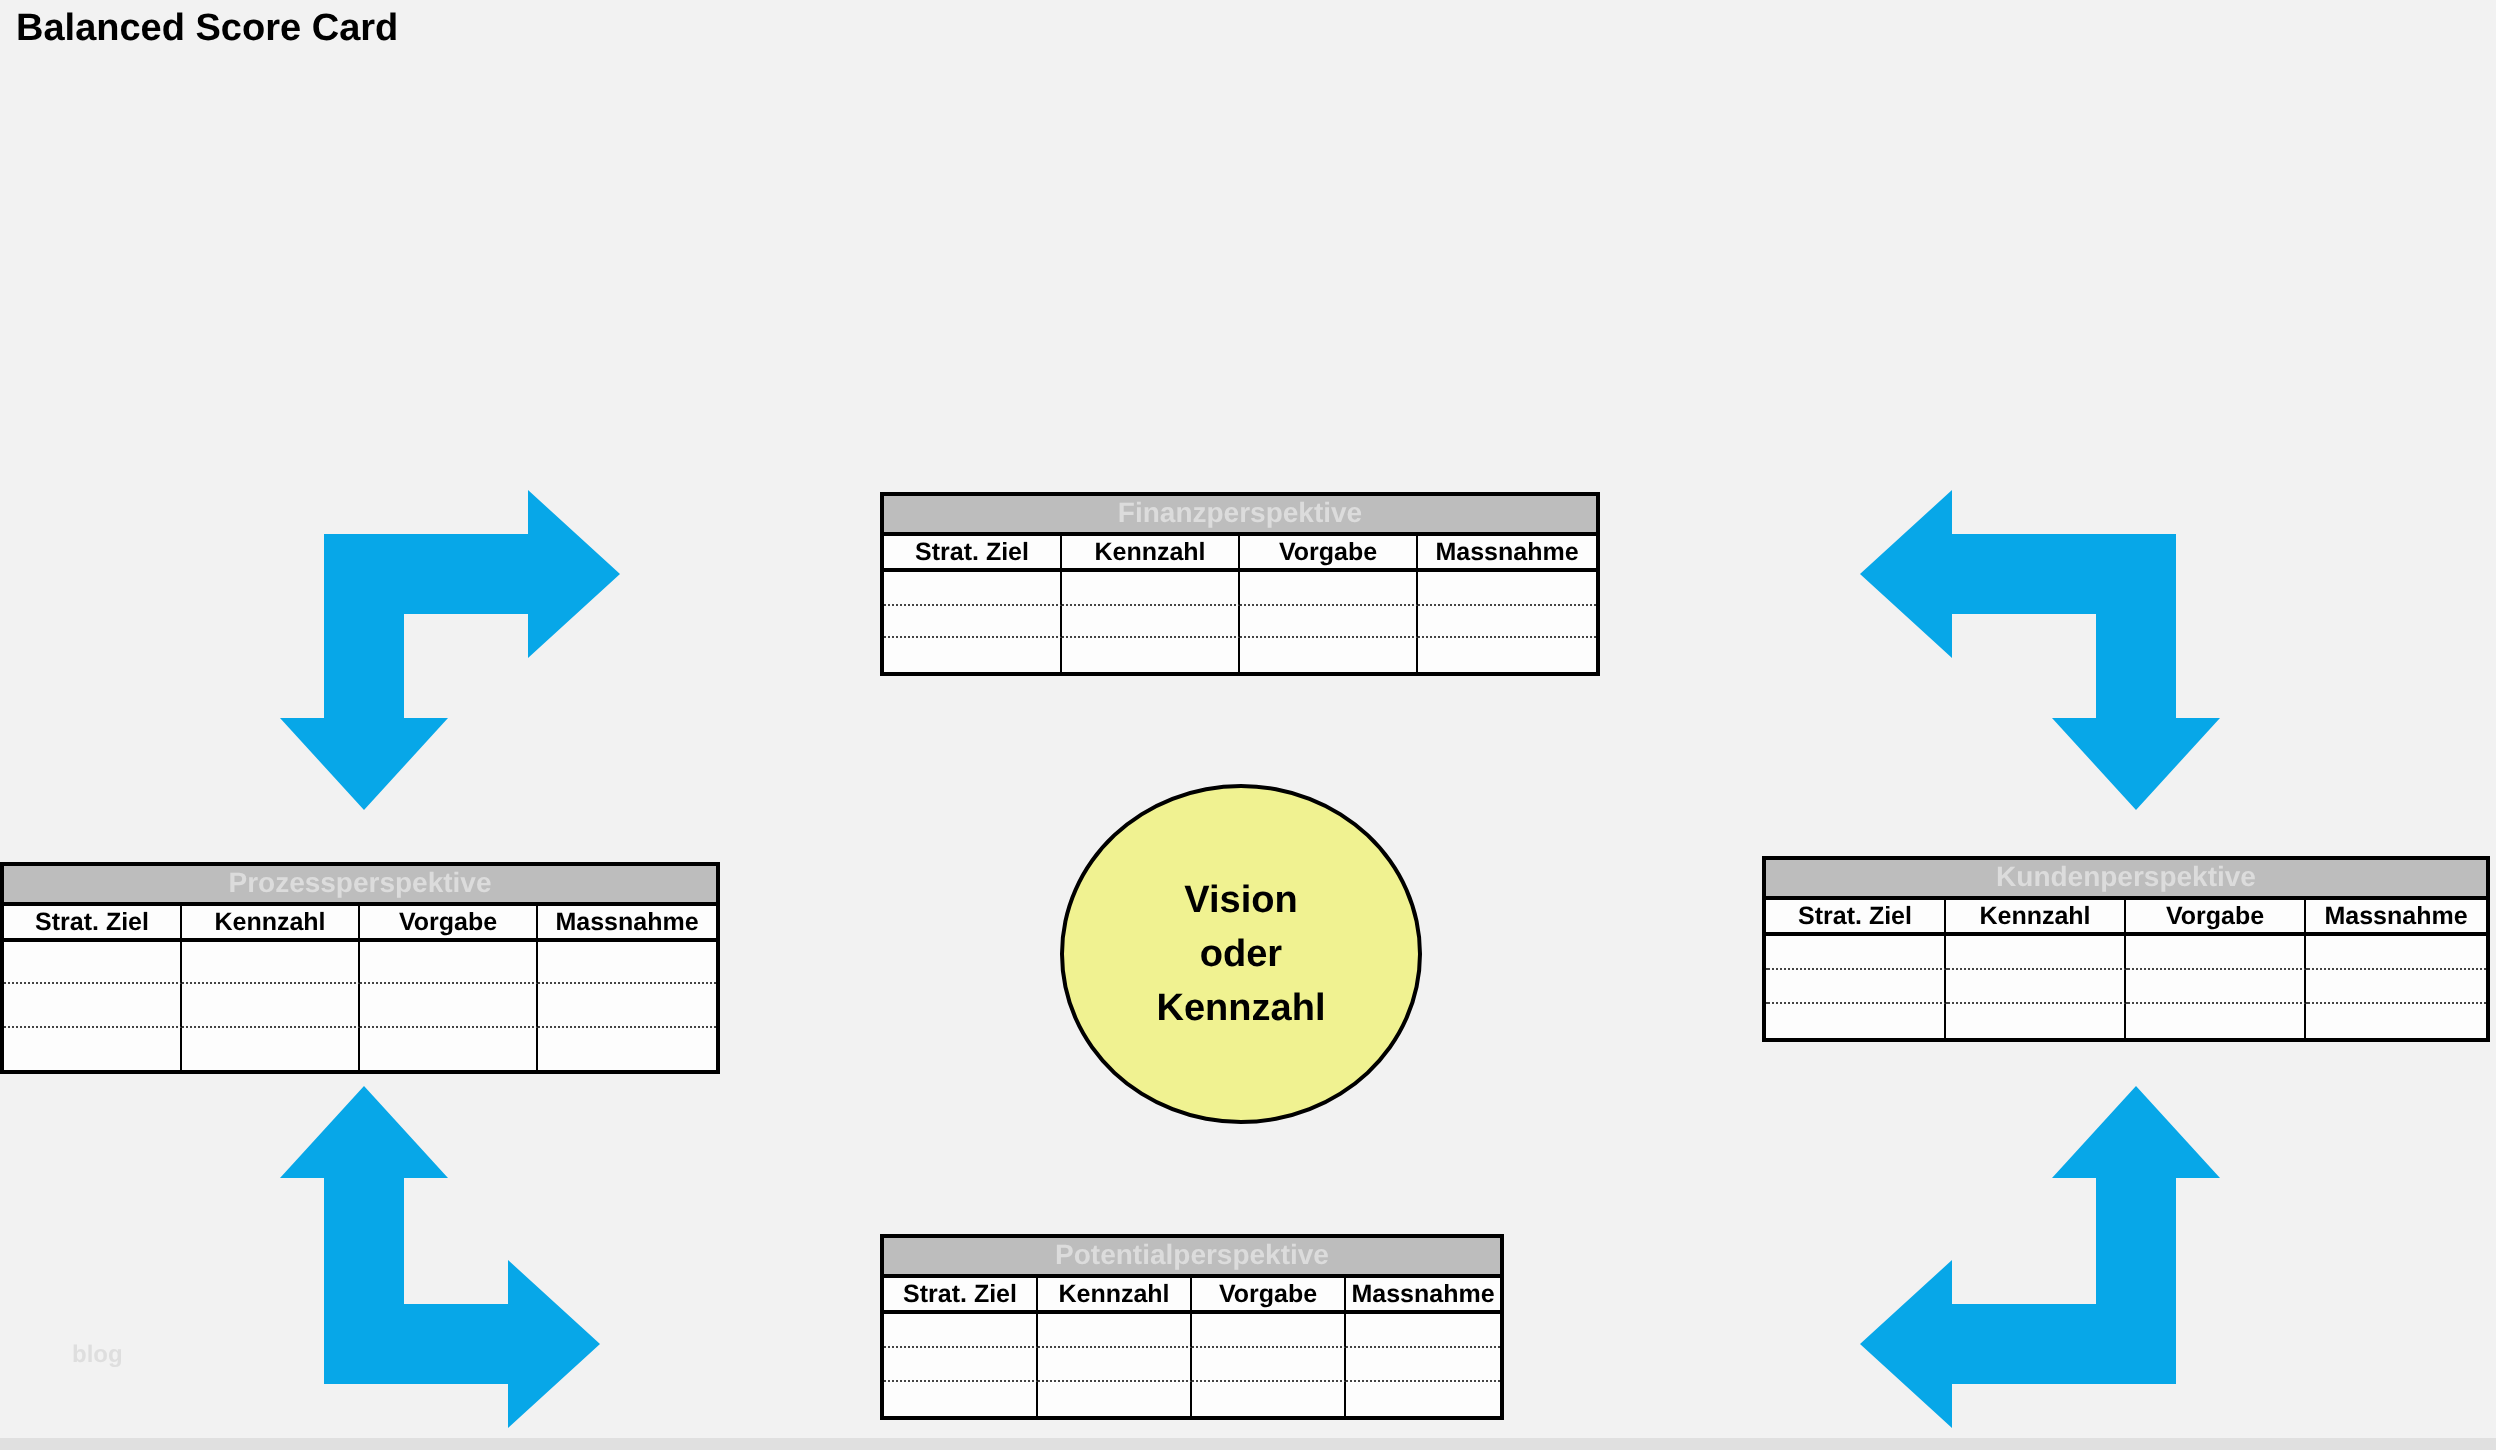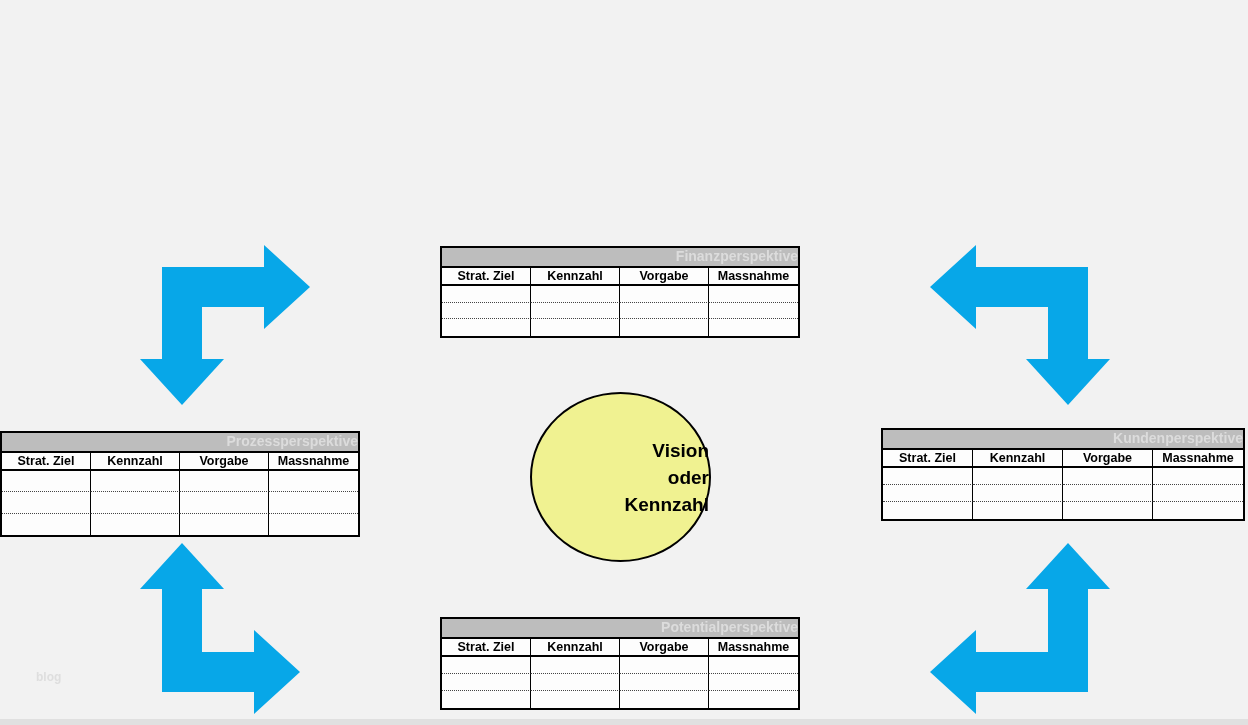--- a/index.html
+++ b/index.html
@@ -25,55 +25,56 @@
   .arrows-layer polygon { fill: var(--arrow, #07a7e8); }
 
   .bsc {
     position:absolute; border:2px solid #000;
     background:#fdfdfd;
   }
   .bsc-title {
     height:20px; line-height:17px; border-bottom:2px solid #000;
     background: var(--table-title-bg, #bdbdbd);
     color: var(--table-title-text, #dcdcdc);
-    font-weight:bold; font-size:14px; text-align:right;
+    font-weight:bold; font-size:14px; text-align:center;
   }
   .bsc-grid {
     position:absolute; left:0; right:0; top:20px; bottom:0;
     display:grid; grid-template-columns:repeat(4,1fr);
     grid-template-rows:18px 1fr 1fr 1fr;
   }
   .bsc-grid > div { border-right:1px solid #000; }
   .bsc-grid > div:nth-child(4n) { border-right:none; }
   .hcell {
     font-weight:bold; font-size:12.5px; color:#000;
     text-align:center; line-height:16px; border-bottom:2px solid #000;
   }
   .cell.dot { border-bottom:1px dotted #444; }
 
   .circle {
     position:absolute; left:530px; top:392px; width:181px; height:170px;
     border:2.5px solid #000; border-radius:50%;
     background: var(--circle-fill, #f0f291);
-    display:flex; flex-direction:column; align-items:flex-end; justify-content:center;
+    display:flex; flex-direction:column; align-items:center; justify-content:center;
     text-align:center;
   }
   .circle .line { font-size:19px; font-weight:bold; color:#000; line-height:27px; }
 
   
   #t-finanz    { left:440px; top:246px; width:360px; height:92px; }
   #t-prozess   { left:0px;   top:431px; width:360px; height:106px; }
   #t-kunden    { left:881px; top:428px; width:364px; height:93px; }
-  #t-potential { left:440px; top:617px; width:360px; height:93px; }
+  #t-potential { left:440px; top:617px; width:312px; height:93px; }
 </style>
 </head>
 <body>
 
 <div class="canvas">
 
+  <div class="page-title">Balanced Score Card</div>
 
   <svg class="arrows-layer" viewBox="0 0 1248 725" xmlns="http://www.w3.org/2000/svg">
     <polygon points="162,267 264,267 264,245 310,287 264,329 264,307 202,307 202,359 224,359 182,405 140,359 162,359"></polygon>
     <polygon points="1088,267 976,267 976,245 930,287 976,329 976,307 1048,307 1048,359 1026,359 1068,405 1110,359 1088,359"></polygon>
     <polygon points="182,543 224,589 202,589 202,652 254,652 254,630 300,672 254,714 254,692 162,692 162,589 140,589"></polygon>
     <polygon points="1068,543 1110,589 1088,589 1088,692 976,692 976,714 930,672 976,630 976,652 1048,652 1048,589 1026,589"></polygon>
   </svg>
 
   <div class="bsc" id="t-finanz">
     <div class="bsc-title">Finanzperspektive</div>

